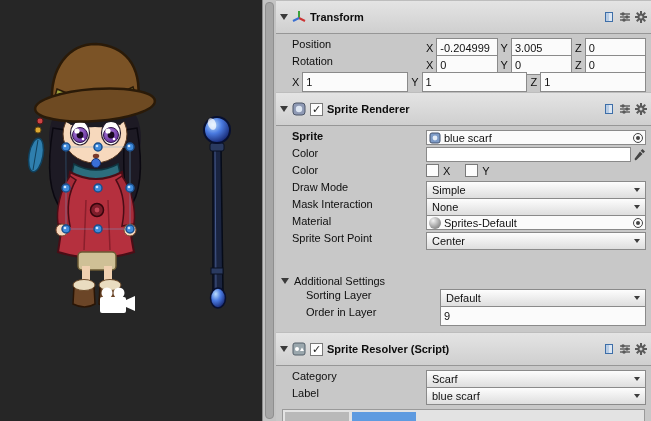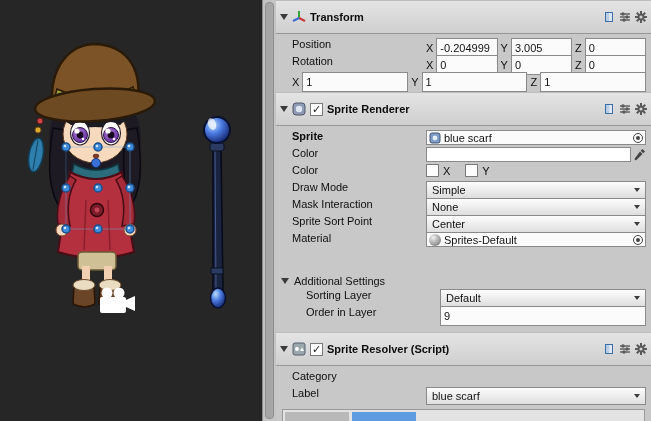--- a/index.html
+++ b/index.html
@@ -370,35 +370,35 @@
     <div class="row">
       <span class="lbl">Mask Interaction</span>
       <div class="controls">
         <div class="dd">
           <span class="ddtext">None</span>
           <span class="ddarrow"></span>
         </div>
       </div>
     </div>
     <div class="row">
-      <span class="lbl">Sprite Sort Point</span>
-      <div class="controls">
-        <div class="dd">
-          <span class="ddtext">Center</span>
-          <span class="ddarrow"></span>
-        </div>
-      </div>
-    </div>
-    <div class="row">
       <span class="lbl">Material</span>
       <div class="controls">
         <div class="objf">
           <span class="sphere"></span>
           <span class="otext">Sprites-Default</span>
           <span class="picker"></span>
+        </div>
+      </div>
+    </div>
+    <div class="row">
+      <span class="lbl">Sprite Sort Point</span>
+      <div class="controls">
+        <div class="dd">
+          <span class="ddtext">Center</span>
+          <span class="ddarrow"></span>
         </div>
       </div>
     </div>
     <div class="foldrow">
       <span class="fold"></span>
       <span>Additional Settings</span>
     </div>
     <div class="row">
       <span class="lbl ind">Sorting Layer</span>
       <div class="controls">
@@ -463,20 +463,26 @@
               <circle cx="6" cy="6" r="3.4"></circle>
             </g>
             <circle cx="6" cy="6" r="1.5" fill="#d4d4d4"></circle>
           </svg>
         </span>
     </span>
   </div>
   <div class="crows">
     <div class="row">
       <span class="lbl">Category</span>
+      <div class="controls">
+        <div class="dd">
+          <span class="ddtext">Scarf</span>
+          <span class="ddarrow"></span>
+        </div>
+      </div>
     </div>
     <div class="row">
       <span class="lbl">Label</span>
       <div class="controls">
         <div class="dd">
           <span class="ddtext">blue scarf</span>
           <span class="ddarrow"></span>
         </div>
       </div>
     </div>

